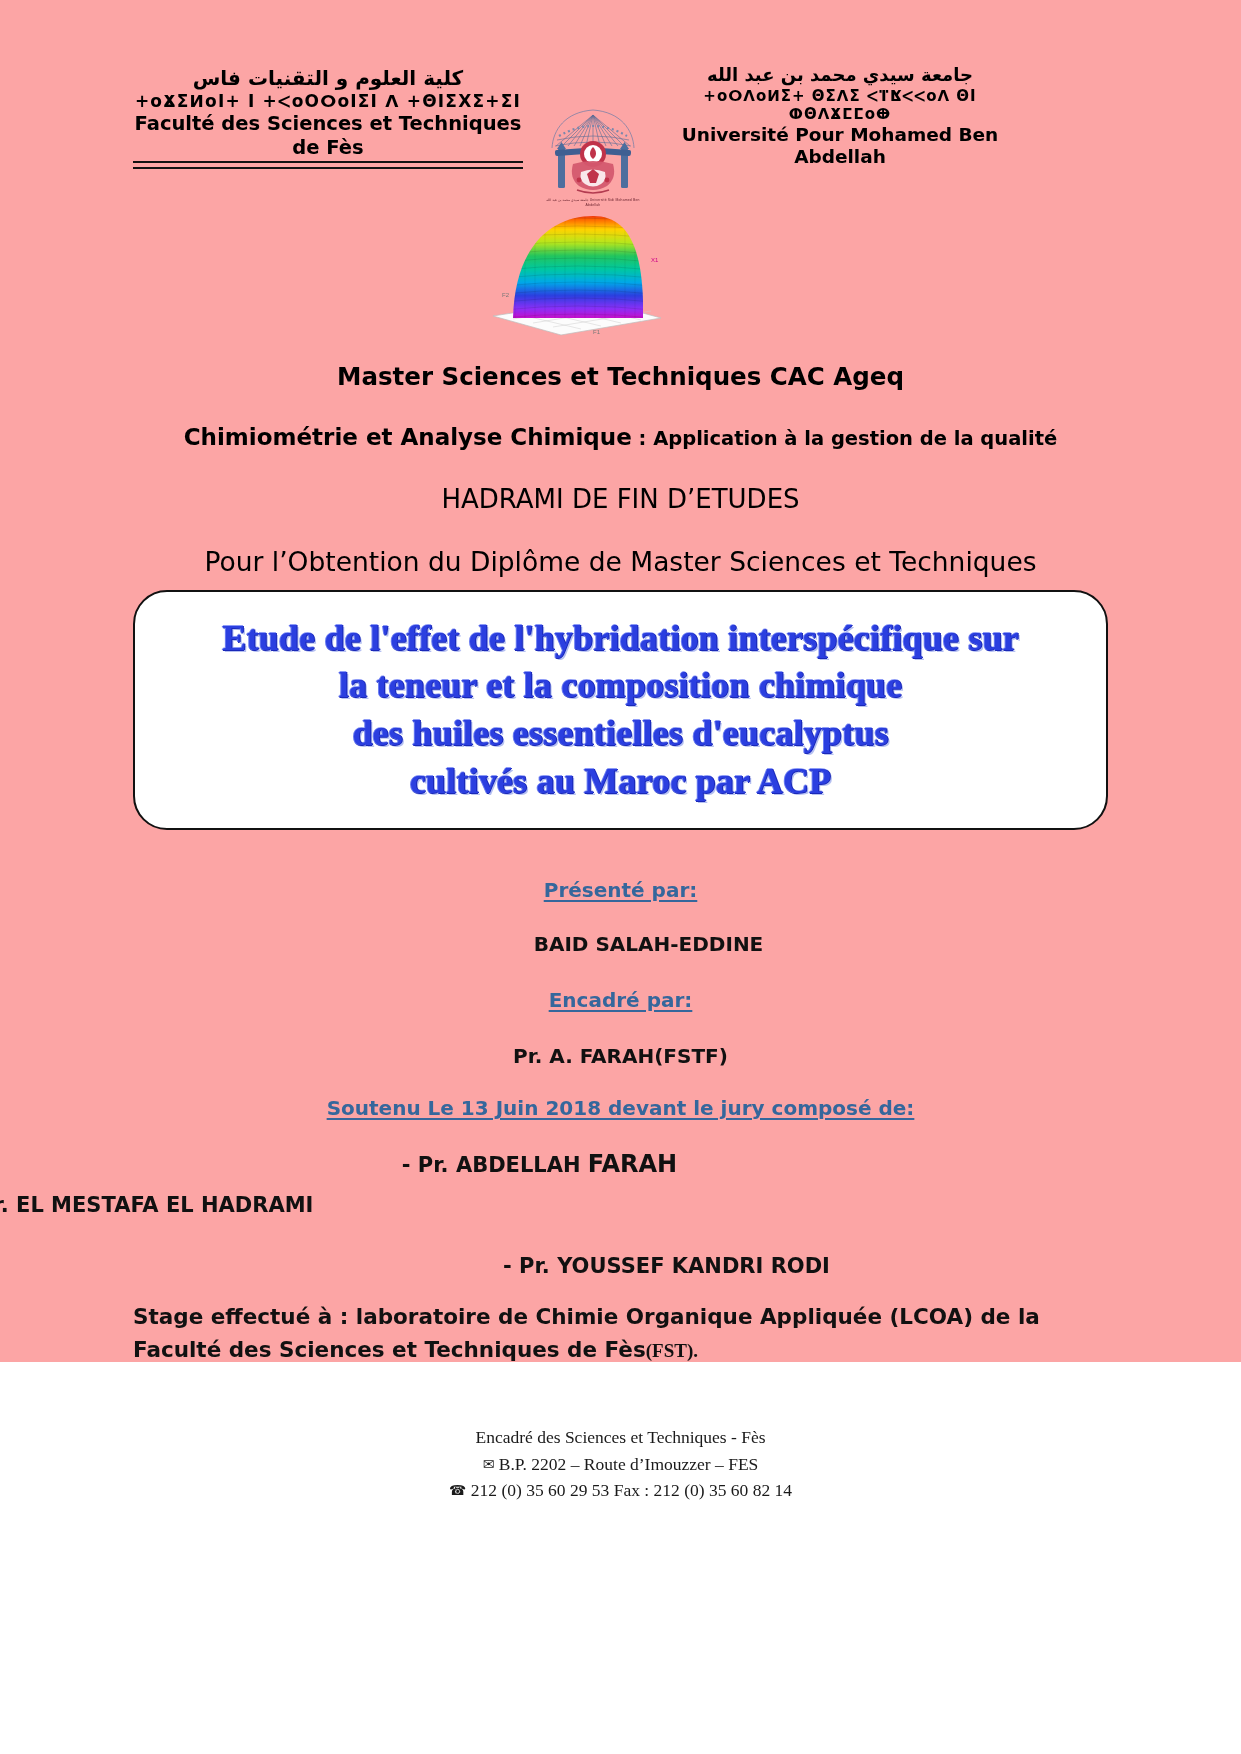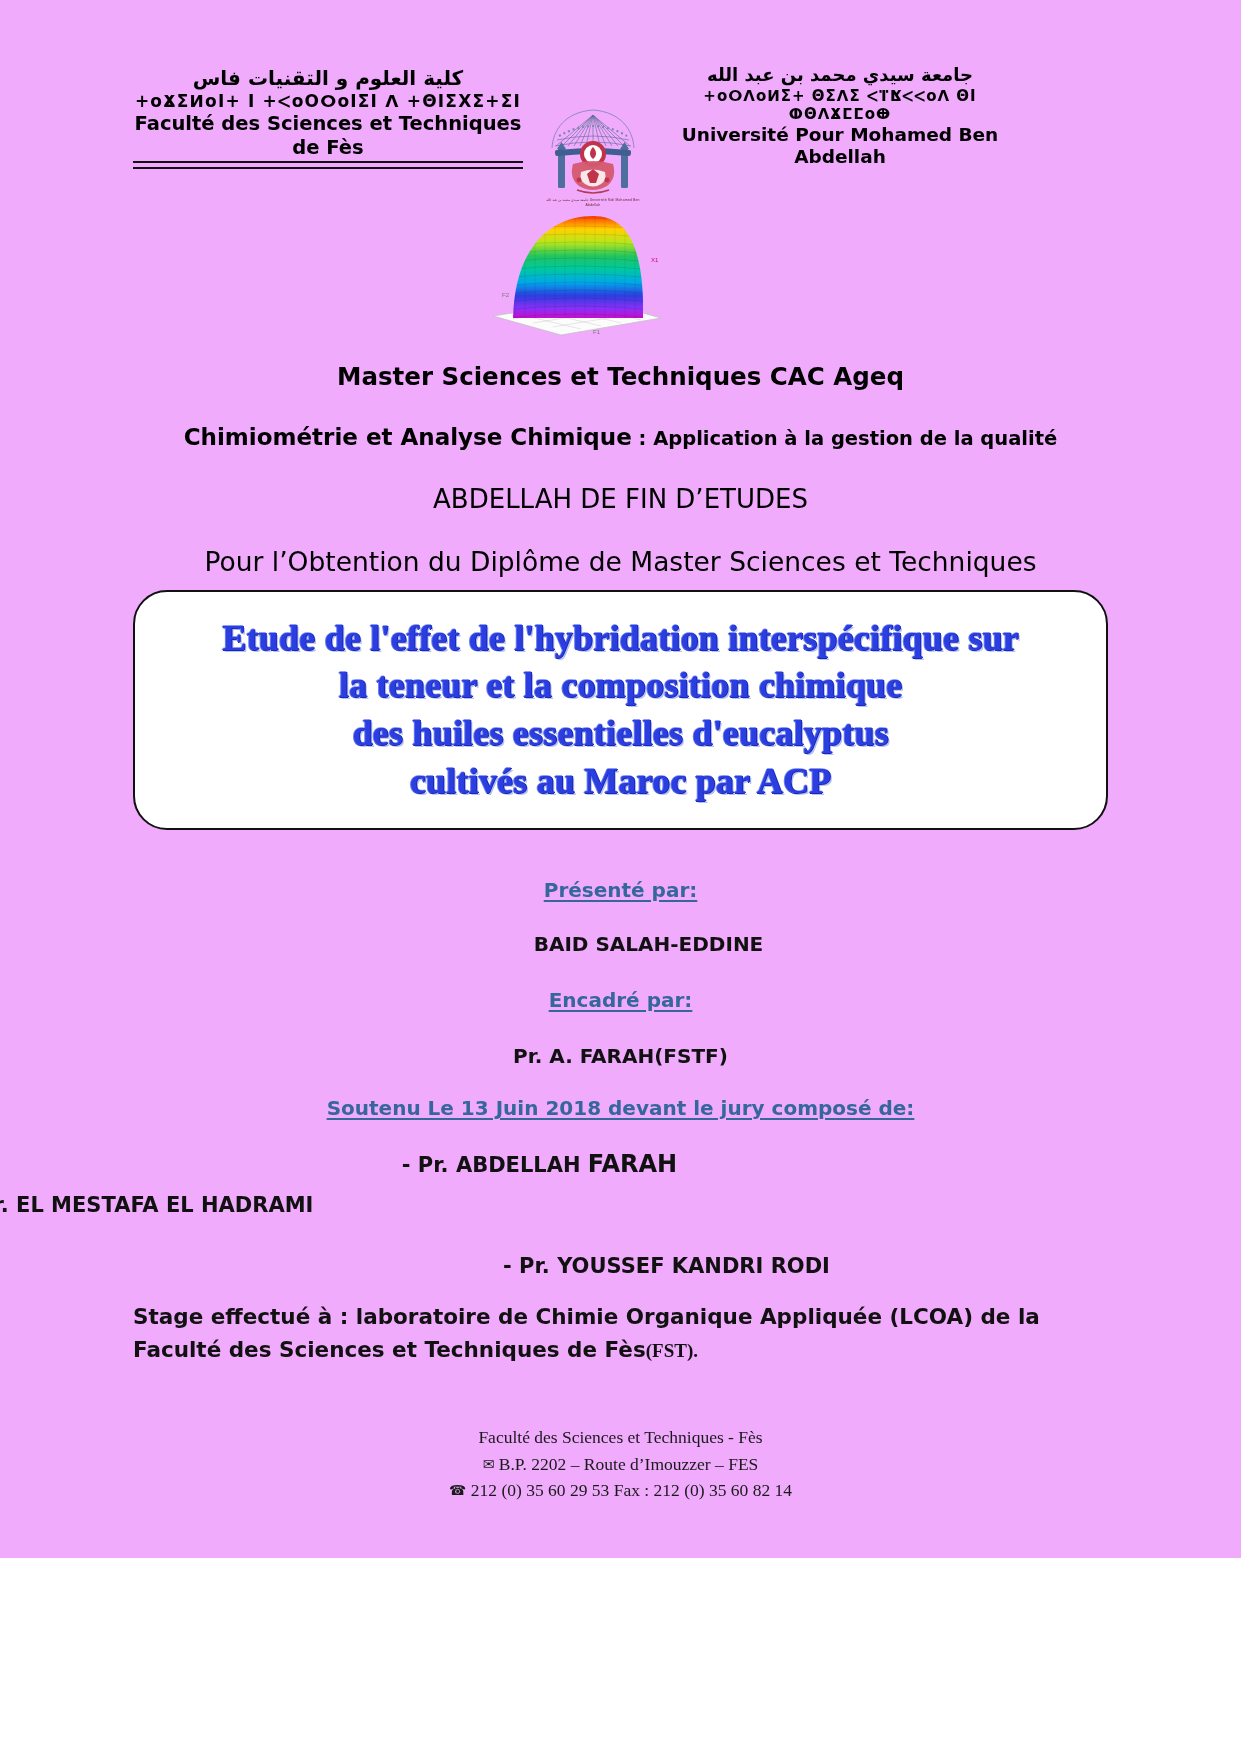--- a/index.html
+++ b/index.html
@@ -11,22 +11,22 @@
     width: 1241px;
     height: 1754px;
     font-family: "Liberation Sans", sans-serif;
     color: #000000;
     position: relative;
     overflow: hidden;
   }
   .page {
     position: relative;
     width: 1241px;
-    height: 1558px;
-    background: #f0abfc;
+    height: 1362px;
+    background: #fca5a5;
   }
 
   
   .header {
     position: absolute;
     top: 52px;
     left: 0;
     width: 1241px;
     height: 120px;
   }
@@ -427,21 +427,21 @@
       <text x="176" y="66" font-family="Liberation Sans, sans-serif" font-size="6" fill="#c08">X1</text>
     </svg>
   </div>
 
   <div class="line-master">Master Sciences et Techniques CAC Ageq</div>
 
   <div class="line-chimio">
     <span class="big">Chimiométrie et Analyse Chimique</span><span class="small"> : Application à la gestion de la qualité</span>
   </div>
 
-  <div class="line-memoire">ABDELLAH DE FIN D’ETUDES</div>
+  <div class="line-memoire">HADRAMI DE FIN D’ETUDES</div>
 
   <div class="line-pour">Pour l’Obtention du Diplôme de Master Sciences et Techniques</div>
 
   <div class="title-box">
     <div class="title-inner">Etude de l'effet de l'hybridation interspécifique sur
 la teneur et la composition chimique
 des huiles essentielles d'eucalyptus
 cultivés au Maroc par ACP</div>
   </div>
 
@@ -479,18 +479,18 @@
       <span class="jury-name shift">- Pr. YOUSSEF KANDRI RODI</span>
     </div>
 
     <div class="stage">
       <div>Stage effectué à : laboratoire de Chimie Organique Appliquée (LCOA) de la</div>
       <div><span>Faculté des Sciences et Techniques de Fès</span><span class="smallcap">(FST).</span></div>
     </div>
   </div>
 
   <div class="footer">
-    <div>Faculté des Sciences et Techniques -  Fès</div>
+    <div>Encadré des Sciences et Techniques -  Fès</div>
     <div><span class="glyph">✉</span> <span>B.P. 2202 – Route d’Imouzzer – FES</span></div>
     <div><span class="glyph">☎</span> <span>212 (0) 35 60 29 53  Fax : 212 (0) 35 60 82 14</span></div>
   </div>
 
 </div>
 
 </body></html>

